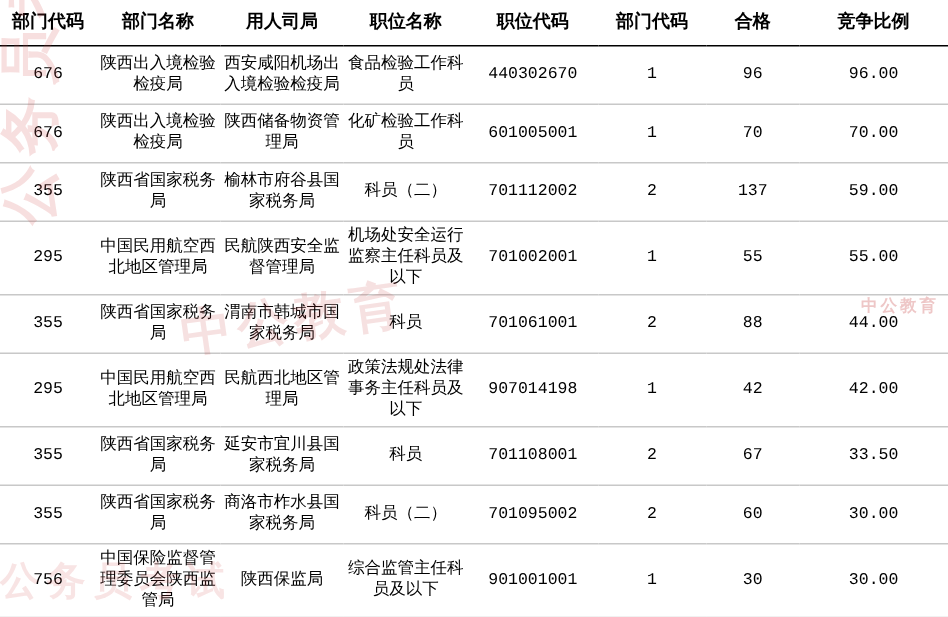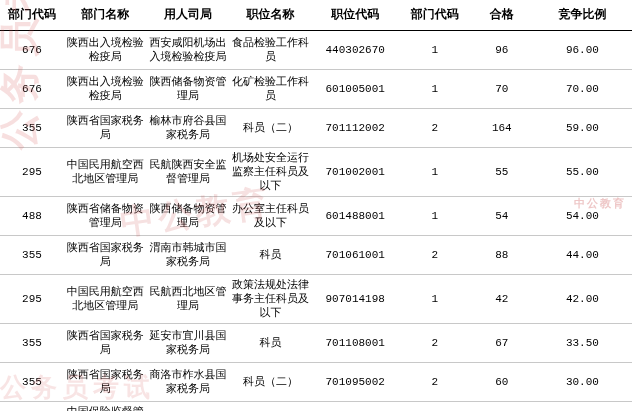--- a/index.html
+++ b/index.html
@@ -155,42 +155,32 @@
         <td class="num">70</td>
         <td class="num">70.00</td>
       </tr>
       <tr>
         <td class="num">355</td>
         <td class="wrap">陕西省国家税务局</td>
         <td class="wrap">榆林市府谷县国家税务局</td>
         <td class="wrap">科员（二）</td>
         <td class="num">701112002</td>
         <td class="num">2</td>
-        <td class="num">164</td>
+        <td class="num">137</td>
         <td class="num">59.00</td>
       </tr>
       <tr>
         <td class="num">295</td>
         <td class="wrap">中国民用航空西北地区管理局</td>
         <td class="wrap">民航陕西安全监督管理局</td>
         <td class="wrap">机场处安全运行监察主任科员及以下</td>
         <td class="num">701002001</td>
         <td class="num">1</td>
         <td class="num">55</td>
         <td class="num">55.00</td>
-      </tr>
-      <tr>
-        <td class="num">488</td>
-        <td class="wrap">陕西省储备物资管理局</td>
-        <td class="wrap">陕西储备物资管理局</td>
-        <td class="wrap">办公室主任科员及以下</td>
-        <td class="num">601488001</td>
-        <td class="num">1</td>
-        <td class="num">54</td>
-        <td class="num">54.00</td>
       </tr>
       <tr>
         <td class="num">355</td>
         <td class="wrap">陕西省国家税务局</td>
         <td class="wrap">渭南市韩城市国家税务局</td>
         <td class="wrap">科员</td>
         <td class="num">701061001</td>
         <td class="num">2</td>
         <td class="num">88</td>
         <td class="num">44.00</td>

